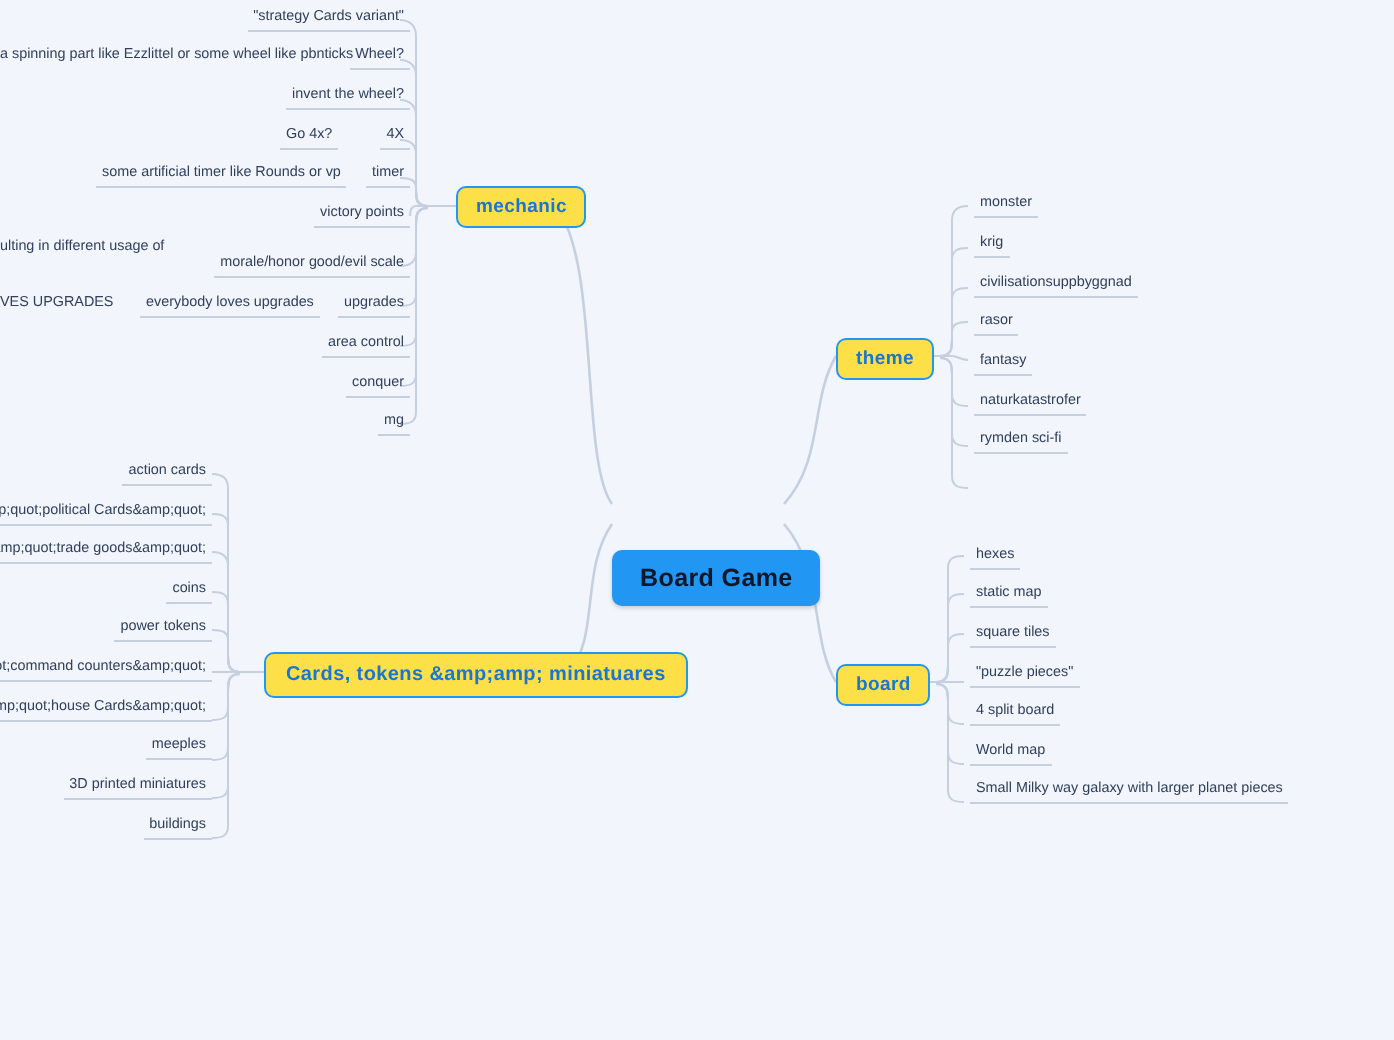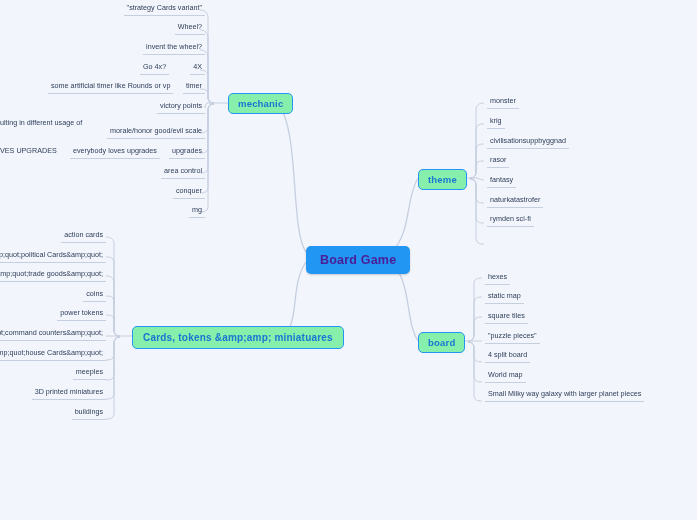--- a/index.html
+++ b/index.html
@@ -10,34 +10,35 @@
     overflow:hidden;
     position:relative;
   }
   #canvas{position:absolute;inset:0;width:697px;height:520px;}
   #links{position:absolute;left:0;top:0;width:697px;height:520px;pointer-events:none;}
 
   
   .root-node{
     position:absolute;
     background:#2196f3;
-    color:#4c1d95;
+    color:#0f172a;
     font-weight:bold;
     font-size:12.5px;
     border-radius:5px;
     padding:7px 14px;
     white-space:nowrap;
     box-shadow:0 1px 2px rgba(0,0,0,.18);
     letter-spacing:.2px;
+    margin-top:29px;
   }
 
   
   .branch-node{
     position:absolute;
-    background:#86efac;
+    background:#fde047;
     color:#1976d2;
     font-weight:bold;
     font-size:9.5px;
     border:1.6px solid #2196f3;
     border-radius:5px;
     padding:4px 9px;
     white-space:nowrap;
     letter-spacing:.2px;
   }
   .branch-node.big{
@@ -145,20 +146,21 @@
 
   <div class="branch-node big" style="left:132px;top:326px;">Cards, tokens &amp;amp;amp; miniatuares</div>
 
   <div class="branch-node" style="left:418px;top:169px;text-align:right;">theme</div>
 
   <div class="branch-node" style="left:418px;top:332px;">board</div>
 
   <div class="leaf" style="right:492px;top:3px;">"strategy Cards variant"</div>
 
   <div class="leaf" style="right:492px;top:22px;">Wheel?</div>
+  <div class="note" style="left:0px;top:22px;">a spinning part like Ezzlittel or some wheel like pbnticks</div>
 
   <div class="leaf" style="right:492px;top:42px;">invent the wheel?</div>
 
   <div class="leaf" style="right:492px;top:62px;">4X</div>
   <div class="note ul" style="left:140px;top:62px;">Go 4x?</div>
 
   <div class="leaf" style="right:492px;top:81px;">timer</div>
   <div class="note ul" style="left:48px;top:81px;">some artificial timer like Rounds or vp</div>
 
   <div class="leaf" style="right:492px;top:101px;">victory points</div>

